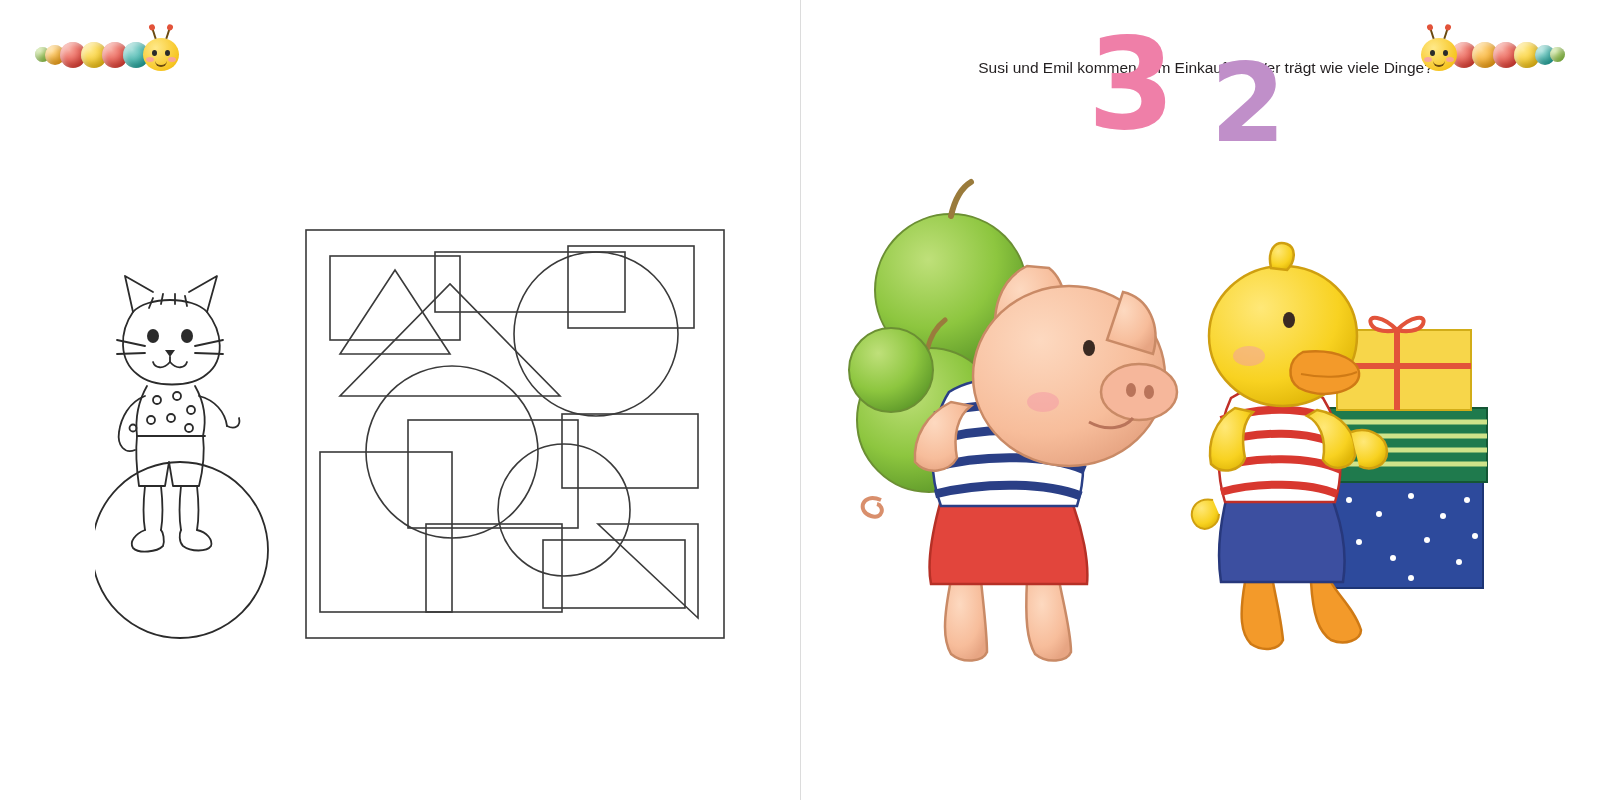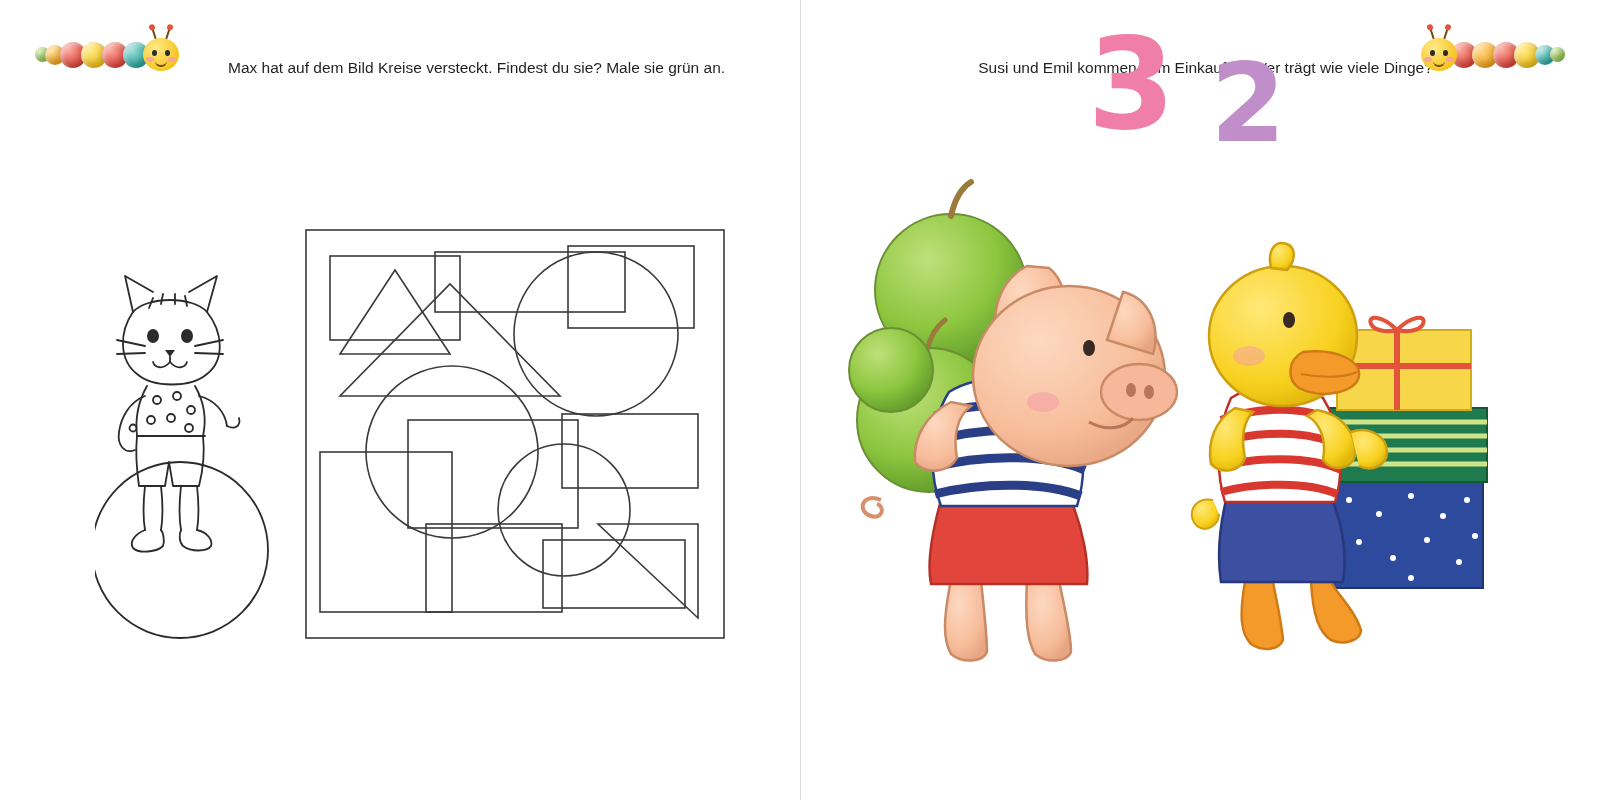--- a/index.html
+++ b/index.html
@@ -192,21 +192,20 @@
         <span class="antenna l"></span>
         <span class="antenna r"></span>
         <span class="eye l"></span>
         <span class="eye r"></span>
         <span class="cheek l"></span>
         <span class="cheek r"></span>
         <span class="mouth"></span>
       </span>
     </div>
 
-    <div class="instruction instr-left">Max hat auf dem Bild Kreise versteckt. Findest du sie? Male sie grün an.</div>
 
     <svg class="cat-fig" viewBox="0 0 190 400">
       <g fill="none" stroke="#2b2b2b" stroke-width="1.8" stroke-linecap="round" stroke-linejoin="round">
 
         <circle cx="85" cy="300" r="88"></circle>
 
         <path d="M38 62 L30 26 L58 42"></path>
         <path d="M112 62 L122 26 L94 42"></path>
         <path d="M38 62 C24 82 24 110 42 124 C58 138 96 138 112 124 C130 110 128 82 112 62 C98 46 52 46 38 62 Z"></path>
 

